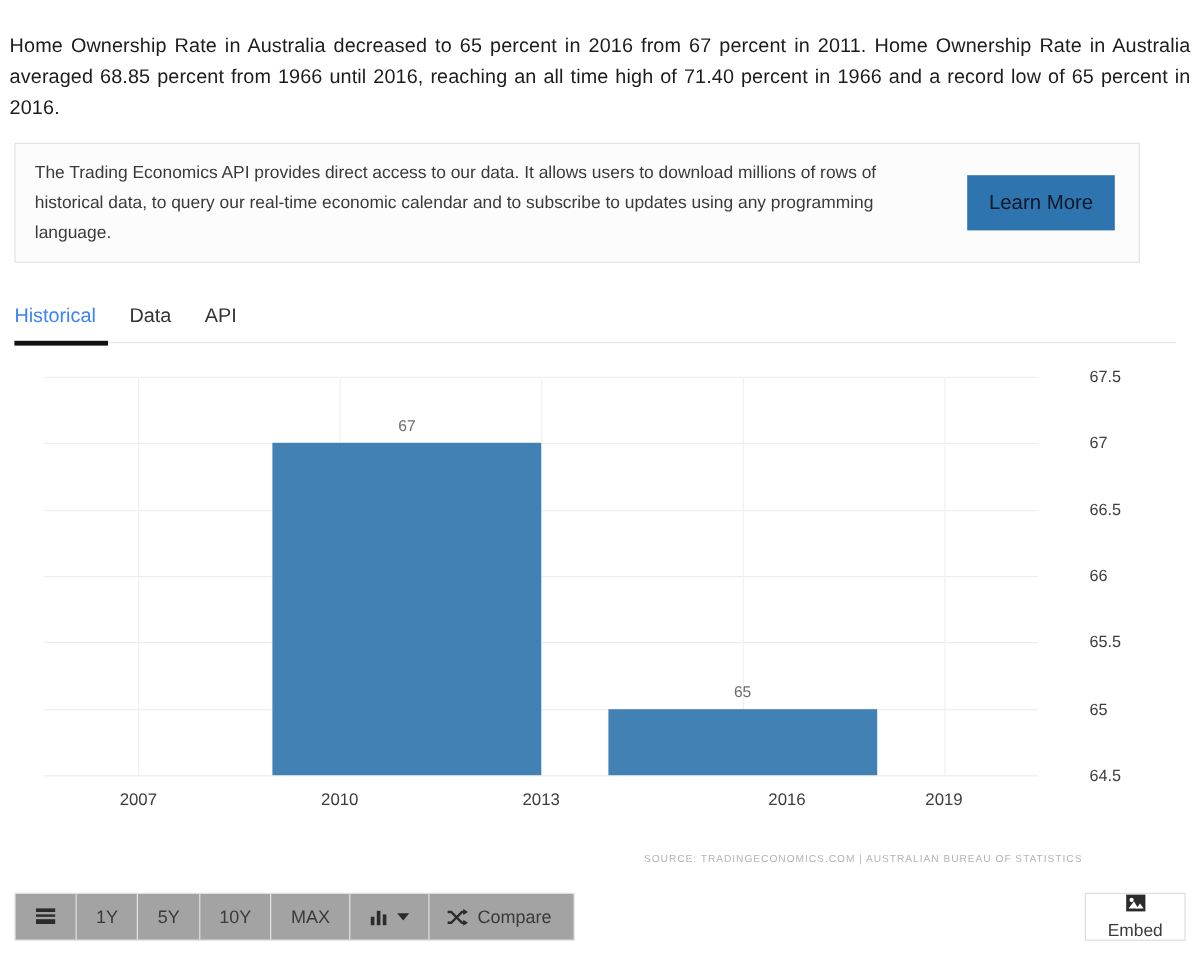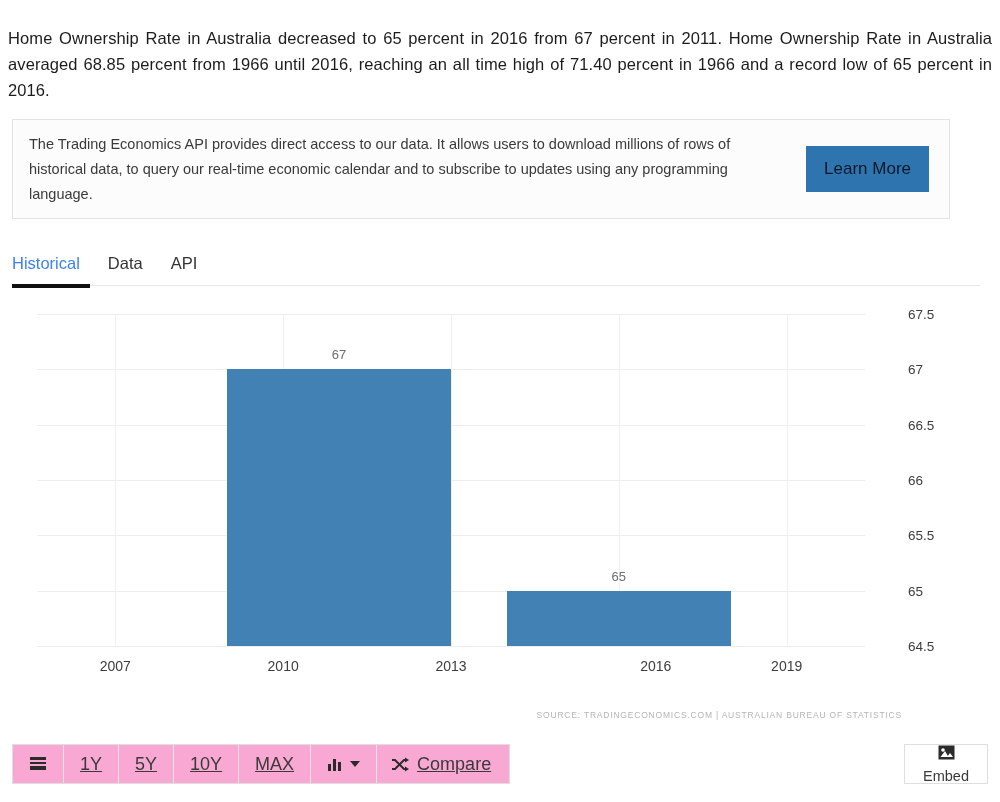--- a/index.html
+++ b/index.html
@@ -169,28 +169,27 @@
     border: 1px solid #dedede;
     background: #ffffff;
     height: 40px;
     box-sizing: border-box;
   }
   .btn {
     display: flex;
     align-items: center;
     justify-content: center;
     padding: 0 16px;
-    font-size: 18px;
+    font-size: 15px;
     color: #3a3a3a;
     border-right: 1px solid #e4e4e4;
     cursor: pointer;
-    background: #f9a8d4;
+    background: #a3a3a3;
     white-space: nowrap;
     box-sizing: border-box;
-    text-decoration: underline;
   }
   .btn:last-child { border-right: none; }
   .btn.compare { padding: 0 18px 0 14px; gap: 8px; }
   .embed-btn {
     display: flex;
     align-items: center;
     gap: 8px;
     border: 1px solid #dedede;
     background: #ffffff;
     padding: 0 18px;

